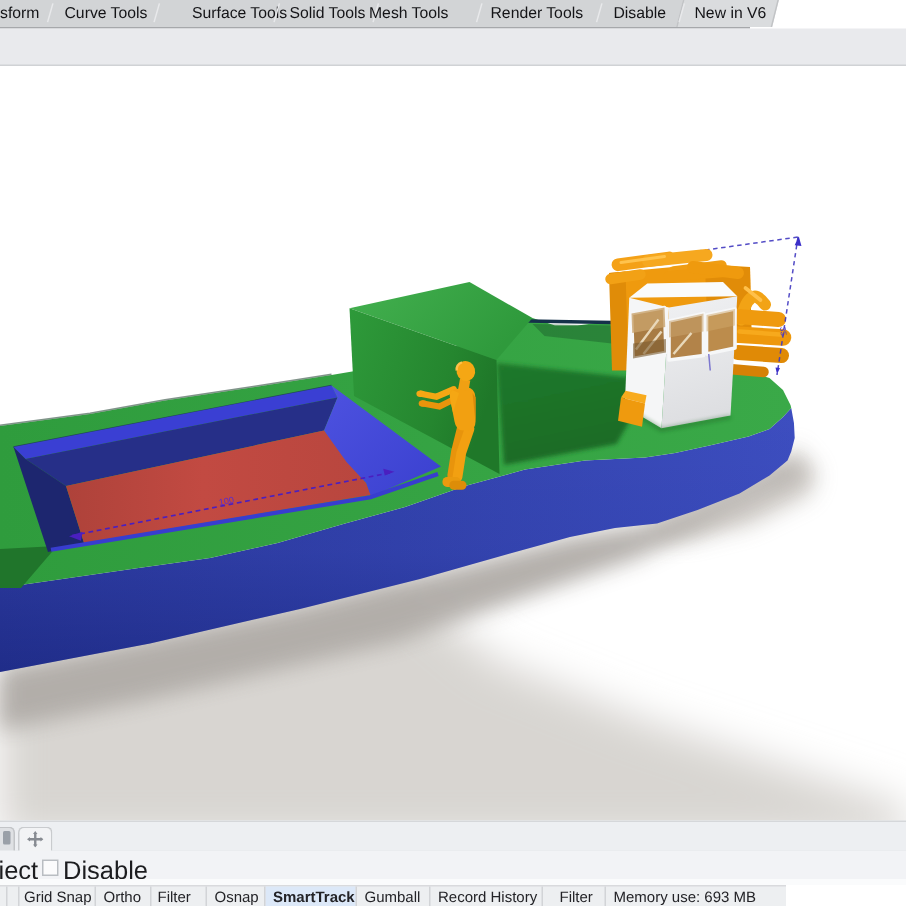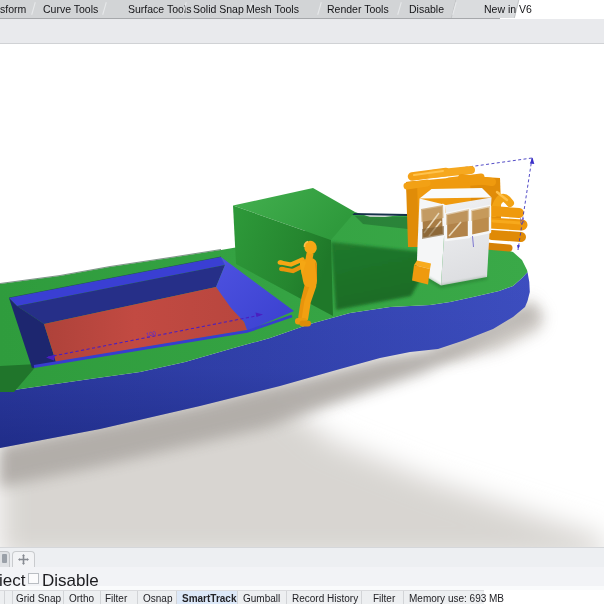--- a/index.html
+++ b/index.html
@@ -23,47 +23,47 @@
   #plustab{position:absolute;left:12px;top:3px;width:21px;height:16px;background:#f2f3f5;
         border:1px solid #c9cbce;border-bottom:none;border-radius:4px 4px 0 0;
         color:#85898f;font-size:12px;text-align:center;line-height:15px;font-weight:bold;}
   
   #cmdrow{left:0;top:567px;width:604px;height:19px;background:#f2f3f6;}
   #cmdrow .txt{position:absolute;top:4px;font-size:17px;color:#1c1c1f;}
   #cbox{position:absolute;left:28px;top:6px;width:9px;height:9px;background:#fbfbfc;
         border:1px solid #b9bdc2;}
   #cmdwhite{left:0;top:586px;width:604px;height:4px;background:#fafbfc;}
   
-  #status{left:0;top:590px;width:484px;height:14px;background:#edeff1;
+  #status{left:0;top:590px;width:524px;height:14px;background:#edeff1;
           border-top:1px solid #d9dadd;}
   #status .c{position:absolute;top:2px;font-size:10px;color:#232327;white-space:nowrap;}
   #status .d{position:absolute;top:0;width:1px;height:14px;background:#d2d4d7;}
   #smt{position:absolute;left:177px;top:0;width:60px;height:14px;background:#dce8f8;}
 </style>
 </head>
 <body>
   <div class="abs" id="tabbar">
     <div style="position:absolute;left:453px;top:0;width:62px;height:18px;
       background:#dadcde;transform:skewX(-14deg);border-left:1px solid #c2c4c6;
       border-right:1px solid #c2c4c6;"></div>
     <span class="t" style="left:0px">sform</span>
     <span class="sep" style="left:33px"></span>
     <span class="t" style="left:43px">Curve Tools</span>
     <span class="sep" style="left:104px"></span>
     <span class="t" style="left:128px">Surface Tools</span>
     <span class="sep" style="left:184px"></span>
-    <span class="t" style="left:193px">Solid Snap</span>
+    <span class="t" style="left:193px">Solid Tools</span>
     <span class="sep" style="left:250px"></span>
     <span class="t" style="left:246px">Mesh Tools</span>
     <span class="sep" style="left:319px"></span>
     <span class="t" style="left:327px">Render Tools</span>
     <span class="sep" style="left:399px"></span>
     <span class="t" style="left:409px">Disable</span>
     <span class="sep" style="left:454px"></span>
-    <span class="t" style="left:484px">New in V6</span>
+    <span class="t" style="left:463px">New in V6</span>
   </div>
   <div class="abs" id="strip"></div>
 
   <svg class="abs" style="left:0;top:44px" width="604" height="503" viewBox="0 44 604 503">
     <defs>
       <linearGradient id="hullg" x1="0" y1="0" x2="1" y2="0">
         <stop offset="0" stop-color="#2c3a9f"></stop>
         <stop offset="0.5" stop-color="#3343ae"></stop>
         <stop offset="1" stop-color="#3d4ec0"></stop>
       </linearGradient>

